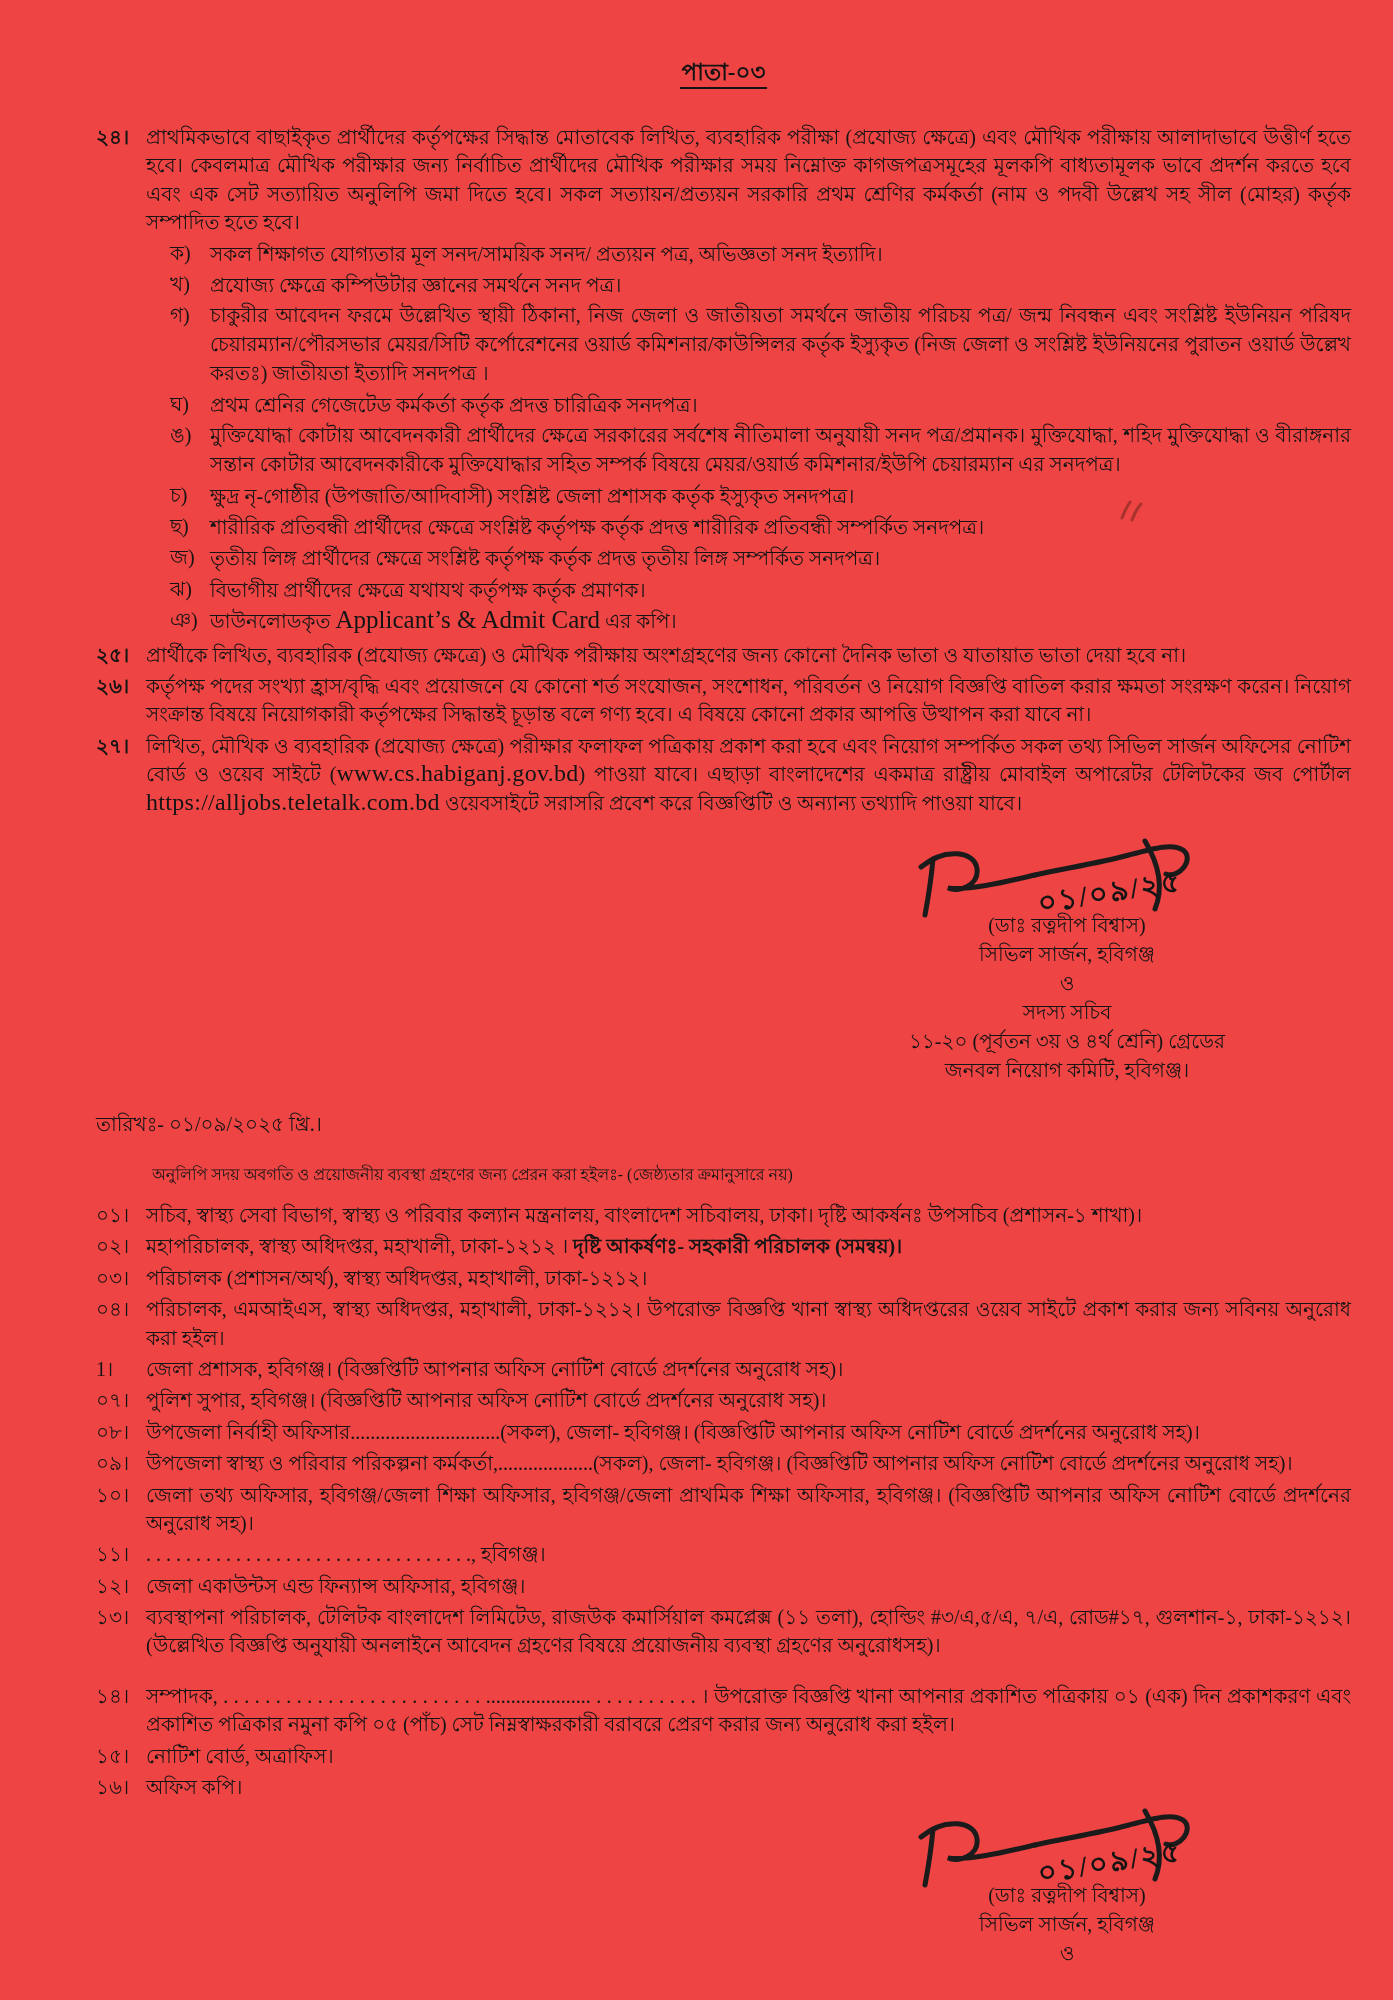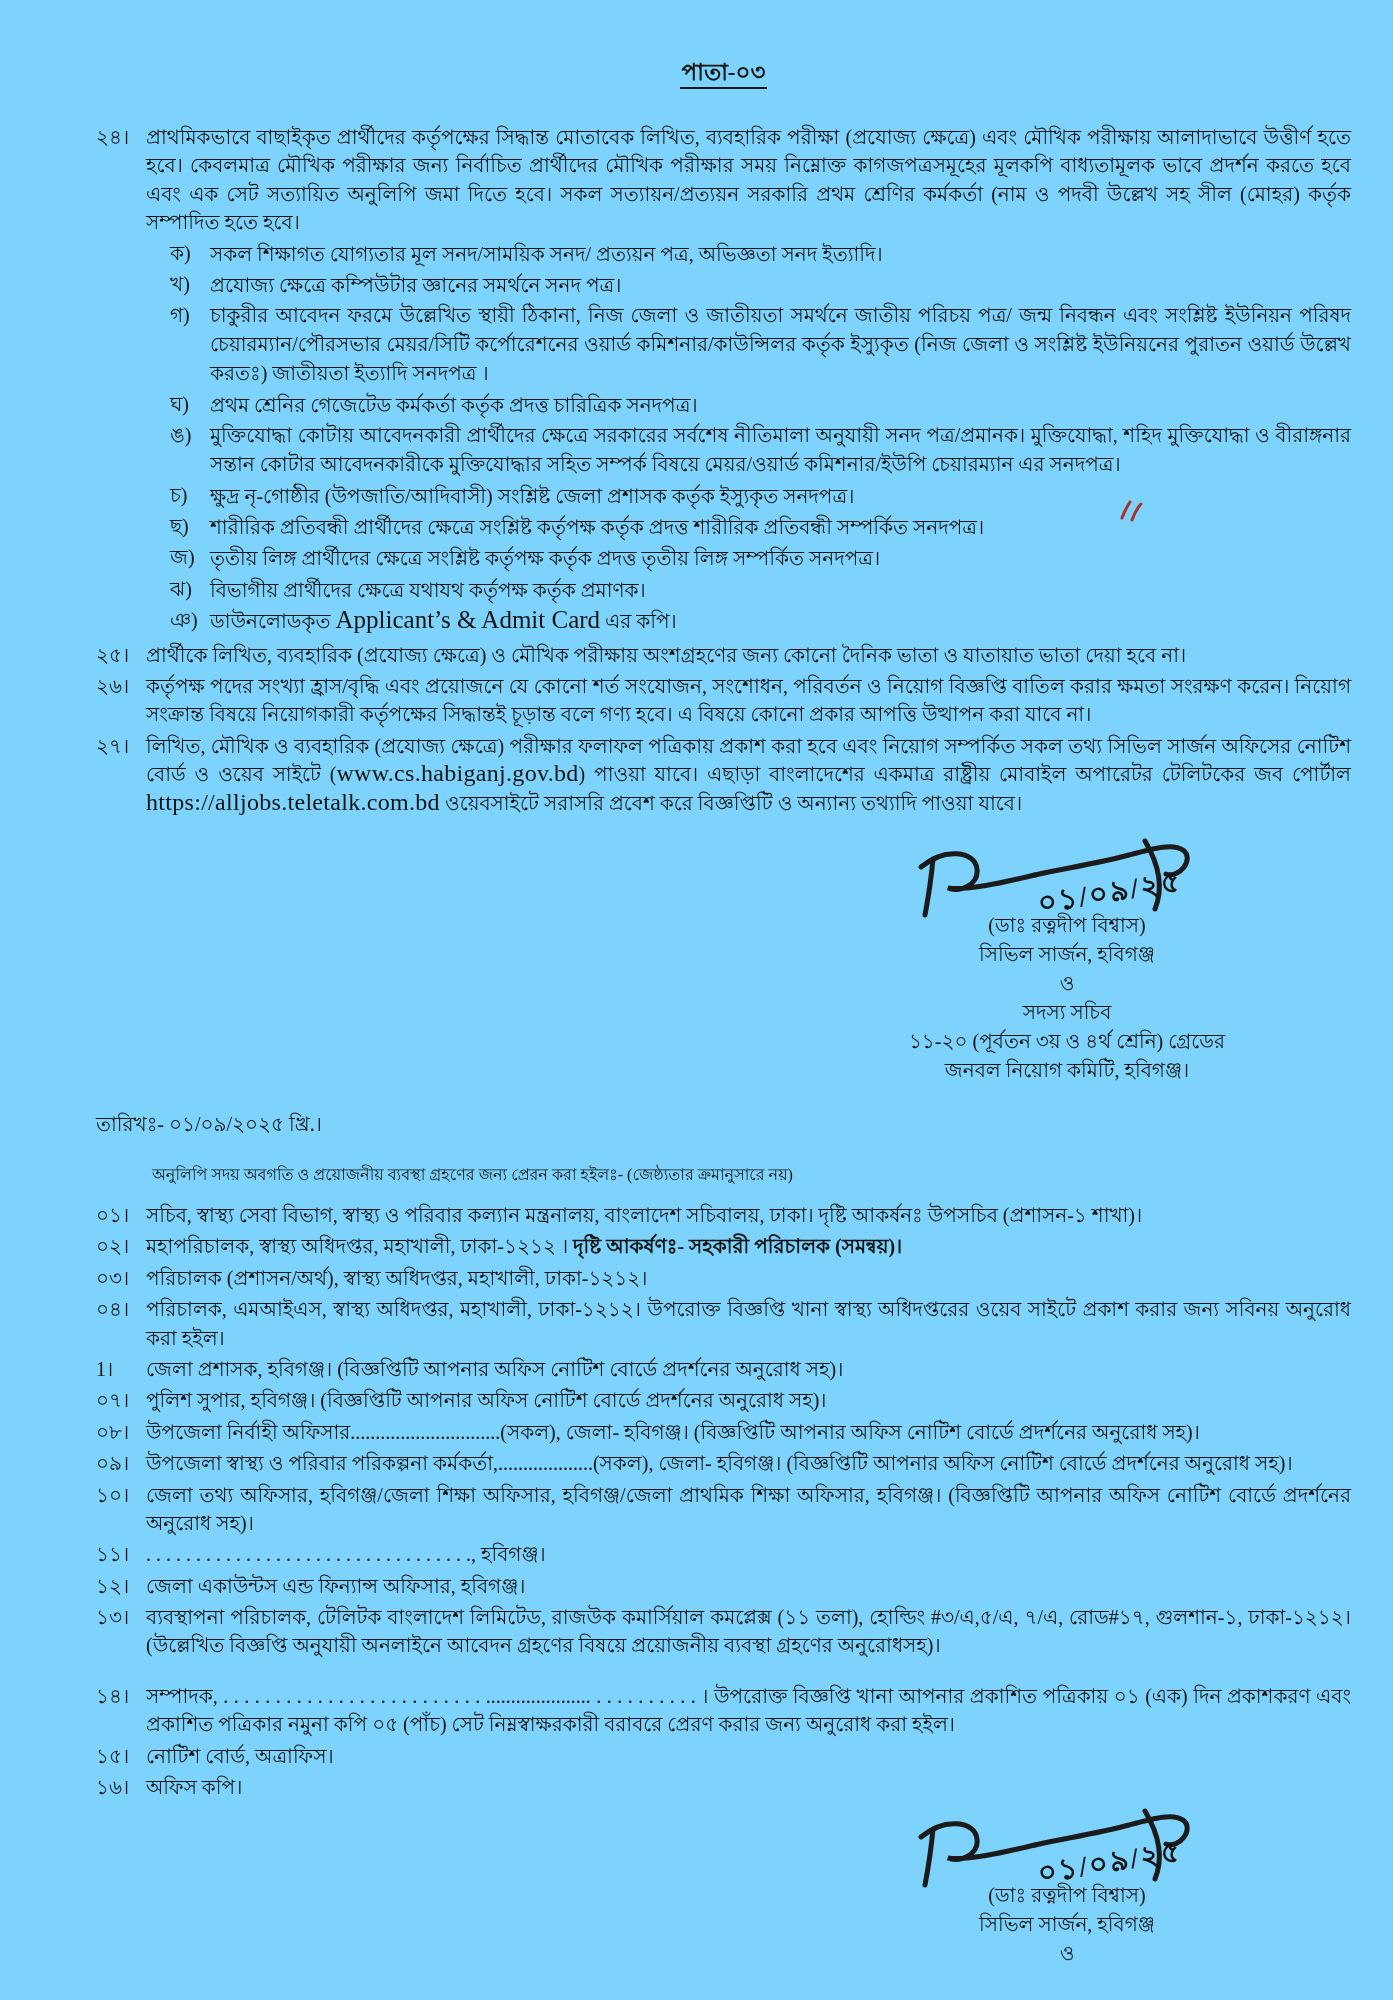--- a/index.html
+++ b/index.html
@@ -1,35 +1,35 @@
 <!DOCTYPE html>
 <html lang="bn"><head>
 <meta charset="utf-8">
 <style>
   html,body{margin:0;padding:0;background:#e8e8e8;}
   .page{
     position:relative;
     width:1393px;height:2000px;
     margin:0 auto;
-    background:#7dd3fc;
+    background:#ef4444;
     box-sizing:border-box;
     padding:54px 42px 26px 96px;
     font-family:"Liberation Serif","DejaVu Serif",serif;
     color:#141414;
     overflow:hidden;
   }
   .page-title{text-align:center;margin:0 0 30px 0;}
   .page-title span{
     font-size:23px;font-weight:bold;
     border-bottom:2px solid #141414;padding:0 2px 2px 2px;
   }
   
   .terms{font-size:20px;line-height:1.42;text-align:justify;}
   .term{display:flex;margin-bottom:3px;}
-  .term-num{flex:none;width:50px;}
+  .term-num{flex:none;width:50px;font-weight:bold;}
   .term-body{flex:1;}
   .sub-list{margin:2px 0 2px 24px;}
   .sub-item{display:flex;margin-bottom:2px;}
   .sub-label{flex:none;width:40px;}
   .sub-text{flex:1;text-align:justify;}
   .latin{font-family:"Liberation Serif",serif;font-size:25px;line-height:1.1;}
   .url{font-family:"Liberation Serif",serif;font-size:24px;line-height:1.1;letter-spacing:.3px;}
   
   .sig-block{
     width:440px;margin:20px 64px 0 auto;

